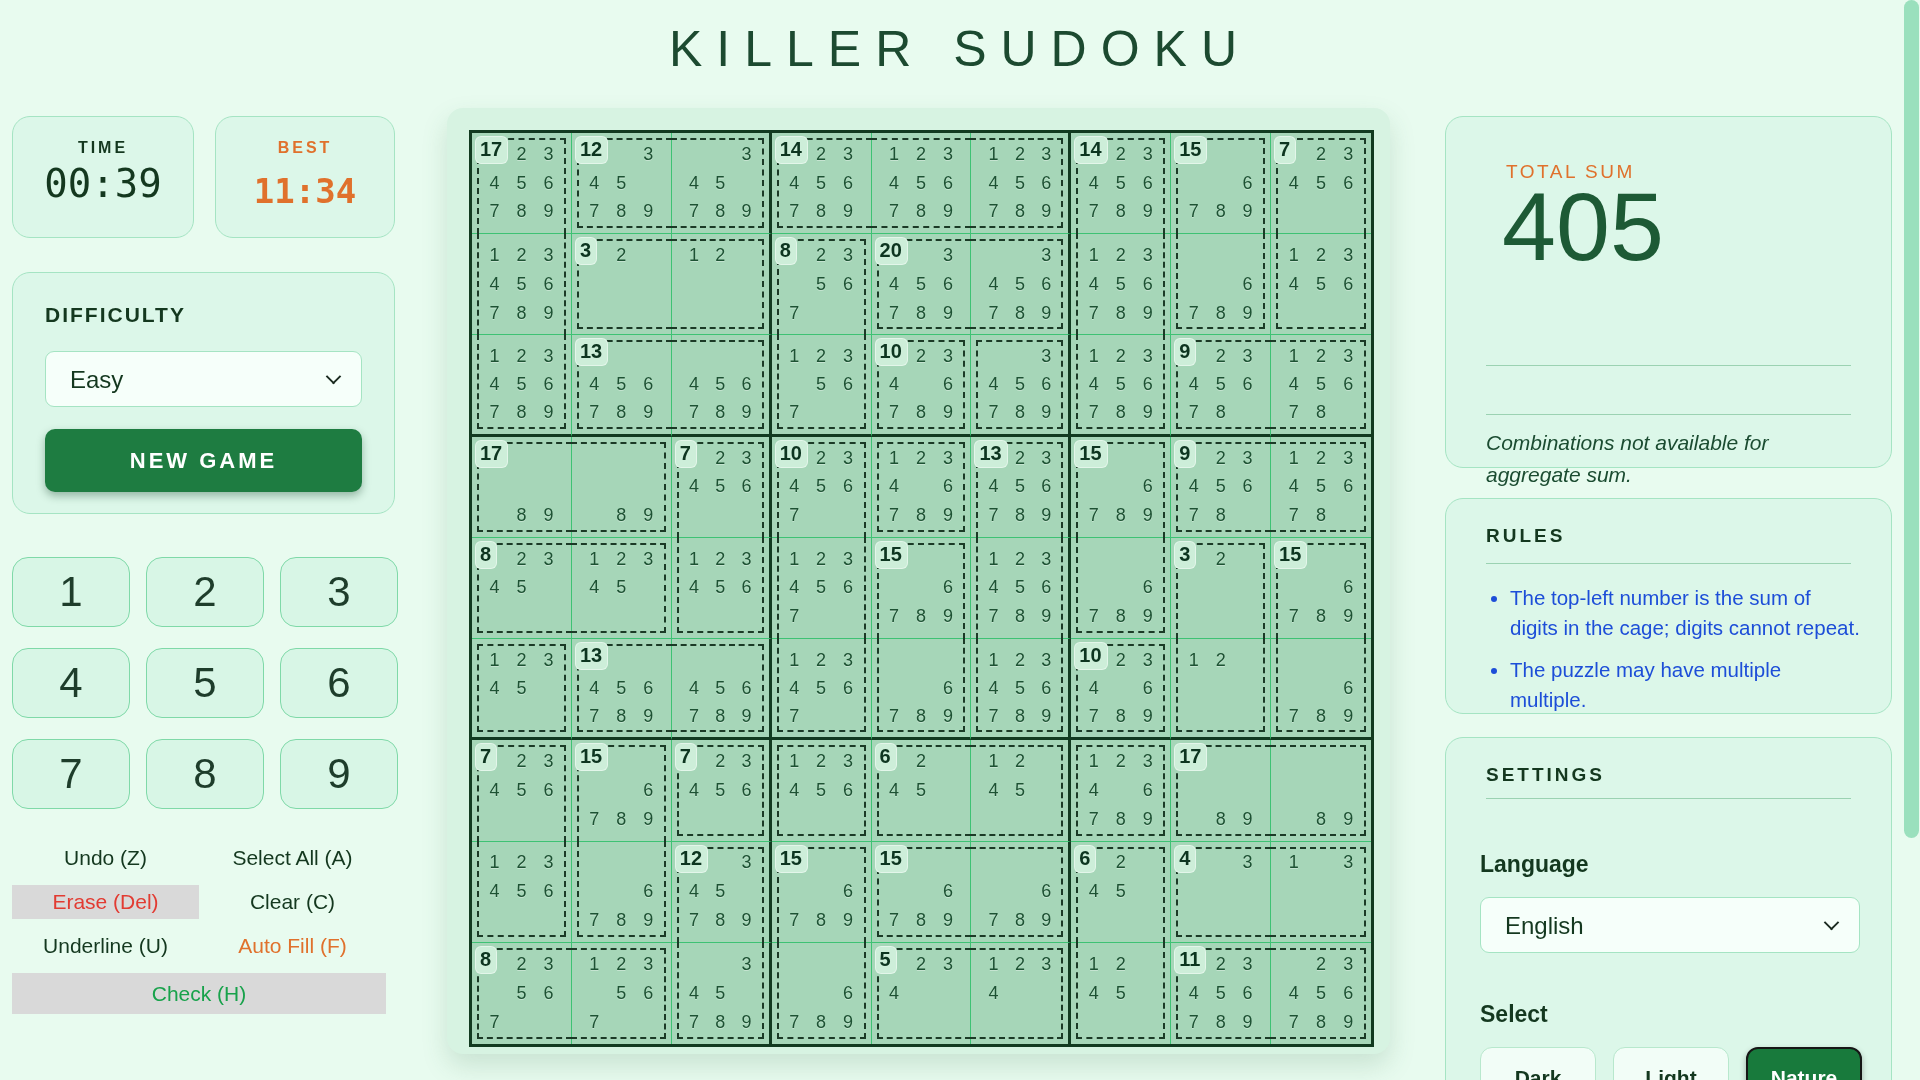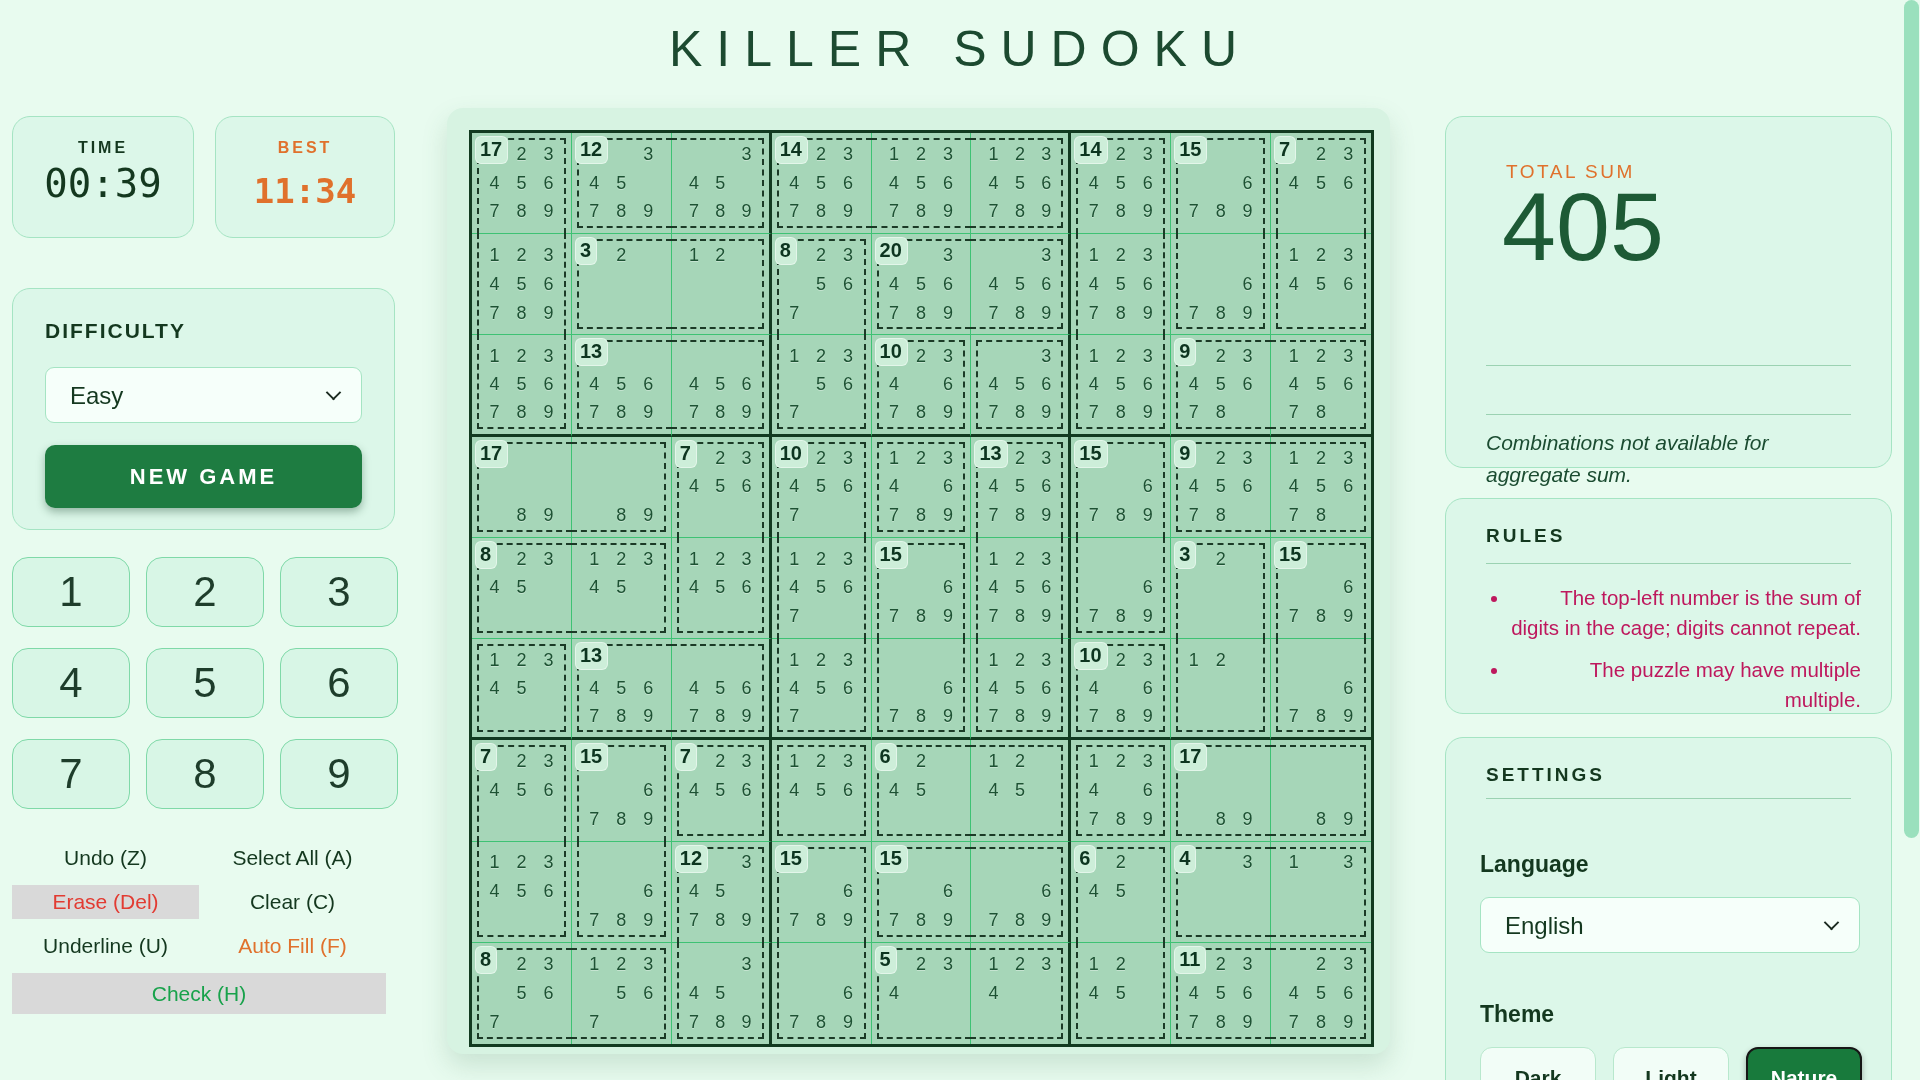--- a/index.html
+++ b/index.html
@@ -73,21 +73,21 @@
     grid-template-columns:repeat(3,1fr);grid-template-rows:repeat(3,1fr);pointer-events:none;}
   .cands span{display:flex;align-items:center;justify-content:center;font-size:18px;font-weight:500;
     color:var(--candidate-text);text-shadow:0 1px 0 rgba(255,255,255,.35);}
 
   
   #total-label{position:absolute;left:60px;top:44px;font-size:19px;font-weight:normal;letter-spacing:2.5px;color:var(--orange);}
   #total-value{position:absolute;left:56px;top:54px;font-size:97px;font-weight:300;color:var(--sum-value-text);}
   .divider{position:absolute;left:40px;right:40px;height:0;border-top:1px solid #9bd2b2;}
   #total-note{position:absolute;left:40px;right:34px;top:310px;font-style:italic;font-size:21px;color:#1b4c31;line-height:1.5;}
   #rules-label,#settings-label{position:absolute;left:40px;top:26px;font-size:19px;font-weight:bold;letter-spacing:3px;}
-  #rules-list{position:absolute;left:64px;right:30px;top:84px;font-size:20.5px;color:#be185d;line-height:1.45;text-align:right;}
+  #rules-list{position:absolute;left:64px;right:30px;top:84px;font-size:20.5px;color:#1d4ed8;line-height:1.45;}
   #rules-list li{margin-bottom:13px;}
   .field-label{position:absolute;left:34px;font-size:23px;font-weight:bold;}
   #theme-row{position:absolute;left:34px;top:309px;display:flex;gap:17px;}
   .theme-btn{width:116px;height:62px;border-radius:12px;background:#f2fdf7;border:1px solid #b8e8cd;
     font-size:21px;font-weight:bold;color:var(--dark-text);cursor:pointer;font-family:"Liberation Sans",sans-serif;}
   .theme-btn.active{background:#187a3c;border:2.5px solid #161616;color:var(--white);box-shadow:0 3px 6px rgba(0,0,0,.3);}
 
   #scrollbar{position:absolute;right:1px;top:0;width:15px;height:838px;background:var(--scrollbar-thumb);border-radius:8px;cursor:pointer;}
 </style>
 </head>
@@ -97,21 +97,21 @@
 
 <div id="time-panel" class="panel" style="left:12px;top:116px;width:182px;height:122px;">
   <div class="stat-label">TIME</div>
   <div class="stat-value">00:39</div>
 </div>
 <div id="best-panel" class="panel" style="left:215px;top:116px;width:180px;height:122px;">
   <div class="stat-label">BEST</div>
   <div class="stat-value">11:34</div>
 </div>
 
-<div id="difficulty-panel" class="panel" style="left:12px;top:288px;width:383px;height:242px;">
+<div id="difficulty-panel" class="panel" style="left:12px;top:272px;width:383px;height:242px;">
   <div id="difficulty-label">DIFFICULTY</div>
   <div class="select-wrap" style="left:32px;right:32px;top:78px;height:56px;">
     <select id="difficulty-select"><option>Easy</option></select>
     <span class="chev"></span>
   </div>
   <button id="new-game-btn">NEW GAME</button>
 </div>
 
 <div id="numpad">
     <button class="numkey">1</button>
@@ -1334,21 +1334,21 @@
 </div>
 
 <div class="panel" style="left:1445px;top:737px;width:447px;height:420px;">
   <div id="settings-label">SETTINGS</div>
   <div class="divider" style="top:60px;"></div>
   <div class="field-label" style="top:113px;">Language</div>
   <div class="select-wrap" style="left:34px;width:380px;top:159px;height:56px;">
     <select id="language-select"><option>English</option></select>
     <span class="chev"></span>
   </div>
-  <div class="field-label" style="top:263px;">Theme</div>
+  <div class="field-label" style="top:263px;">Select</div>
   <div id="theme-row">
       <button class="theme-btn">Dark</button>
       <button class="theme-btn">Light</button>
       <button class="theme-btn active">Nature</button>
     </div>
 </div>
 
 <div id="scrollbar"></div>
 
 </body></html>

